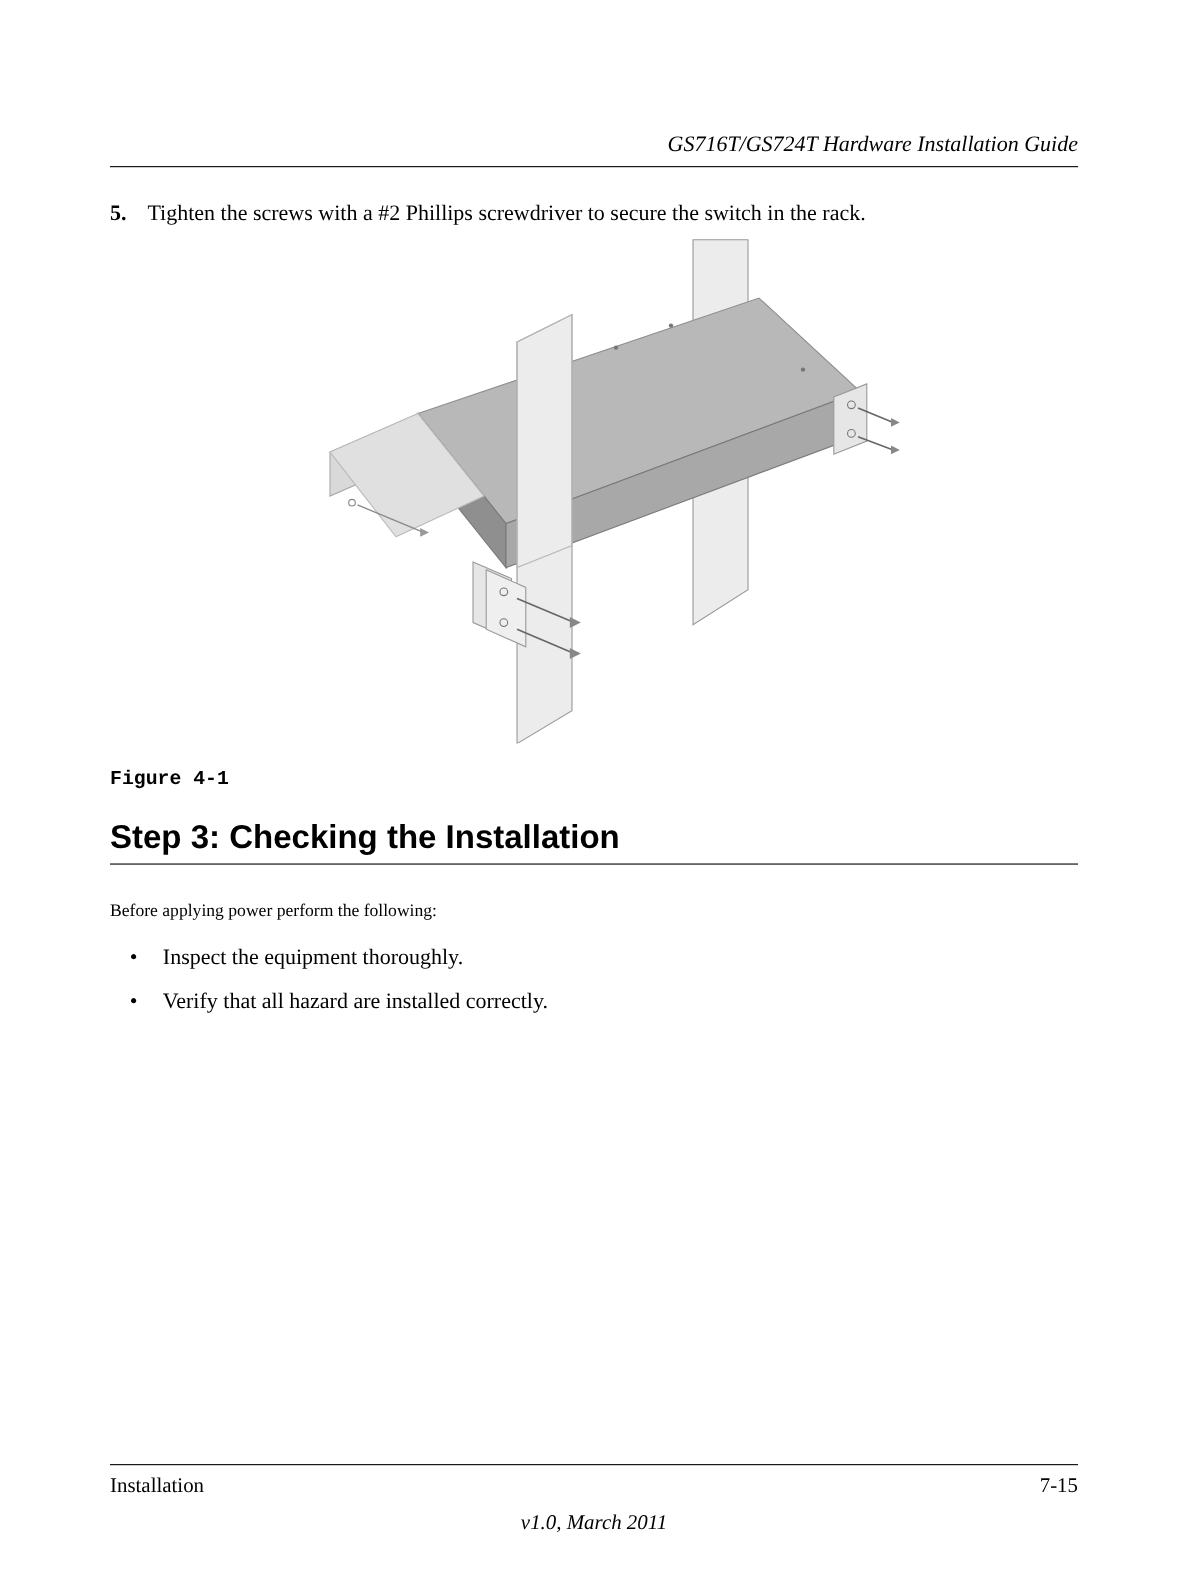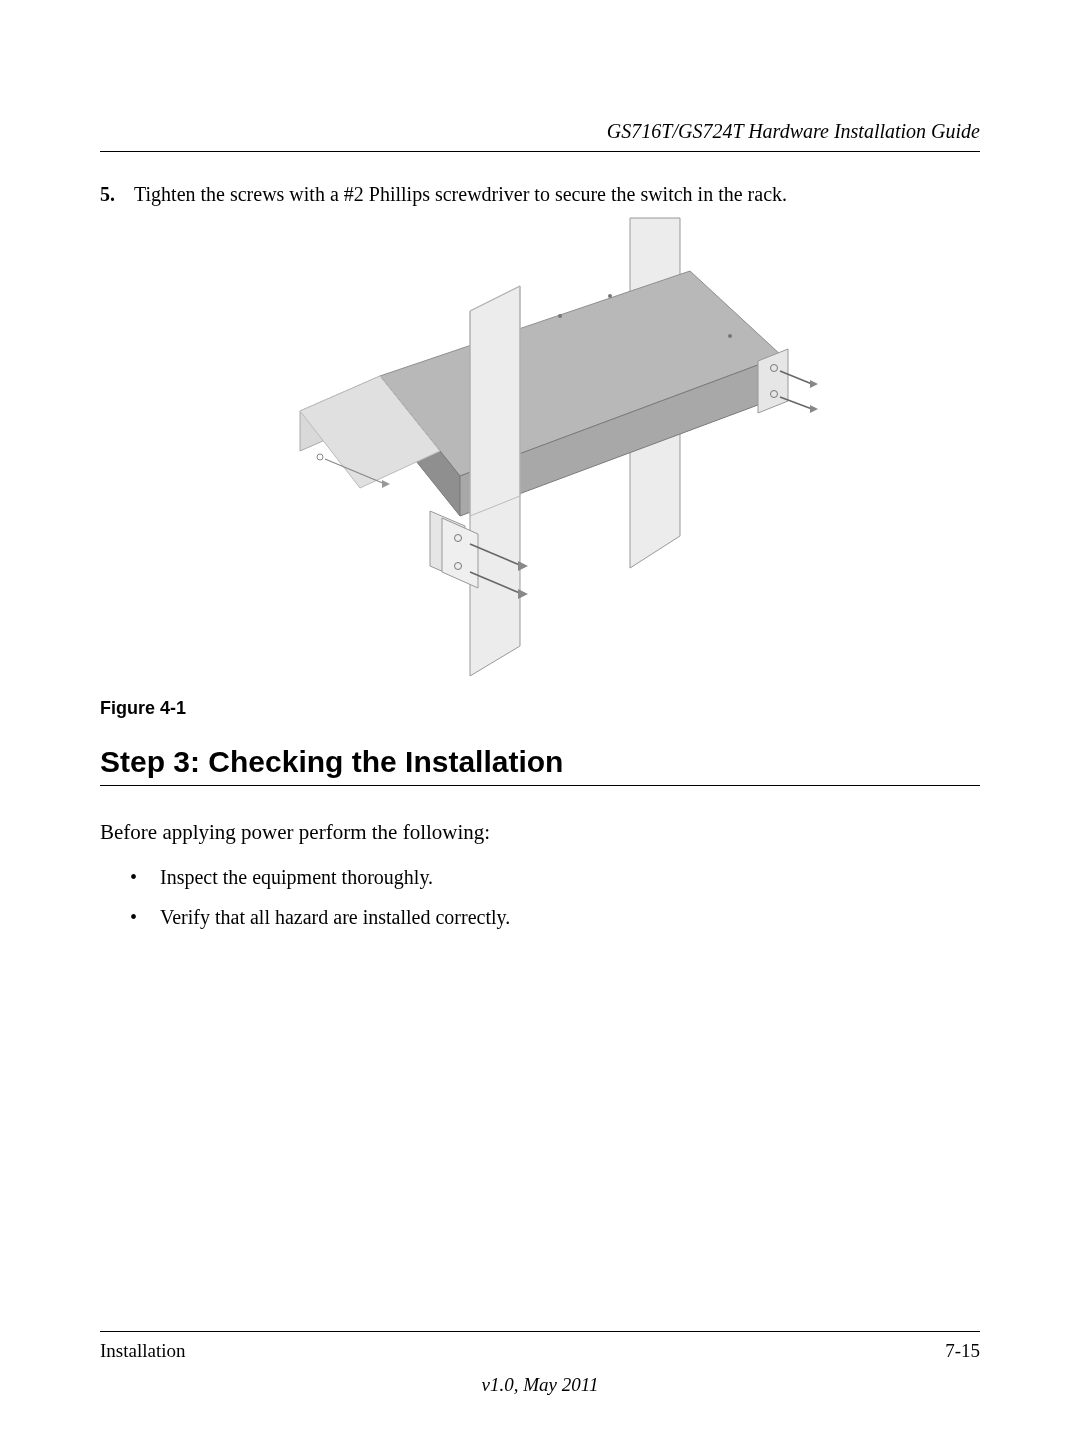--- a/index.html
+++ b/index.html
@@ -42,44 +42,44 @@
     flex: 1;
   }
   .figure-wrap {
     text-align: center;
     margin: 8px 0 18px 0;
   }
   .figure-img {
     display: inline-block;
   }
   .fig-caption {
-    font-family: Liberation Sans, sans-serif;
+    font-family: Liberation Mono, monospace;
     font-weight: bold;
     font-size: 18px;
     margin: 6px 0 26px 0;
   }
   .h2 {
     font-family: Liberation Sans, sans-serif;
     font-weight: bold;
     font-size: 30px;
     margin: 0 0 6px 0;
   }
   .h2-rule {
     border: none;
     border-top: 1.5px solid #000;
     margin: 0 0 34px 0;
   }
   .body-text {
-    font-size: 21px;
+    font-size: 16px;
     margin: 0 0 16px 0;
   }
   ul.bullets {
     list-style: none;
     padding: 0;
-    margin: 12px;
+    margin: 0;
   }
   ul.bullets li {
     font-size: 20px;
     line-height: 1.6;
     padding-left: 48px;
     position: relative;
     margin-bottom: 8px;
   }
   ul.bullets li::before {
     content: "•";
@@ -186,16 +186,16 @@
     <li>Inspect the equipment thoroughly.</li>
     <li>Verify that all hazard are installed correctly.</li>
   </ul>
 
   <div class="footer">
     <hr class="foot-rule">
     <div class="foot-row">
       <span>Installation</span>
       <span>7-15</span>
     </div>
-    <div class="foot-version">v1.0, May 2011</div>
+    <div class="foot-version">v1.0, March 2011</div>
   </div>
 
 </div>
 
 </body></html>

